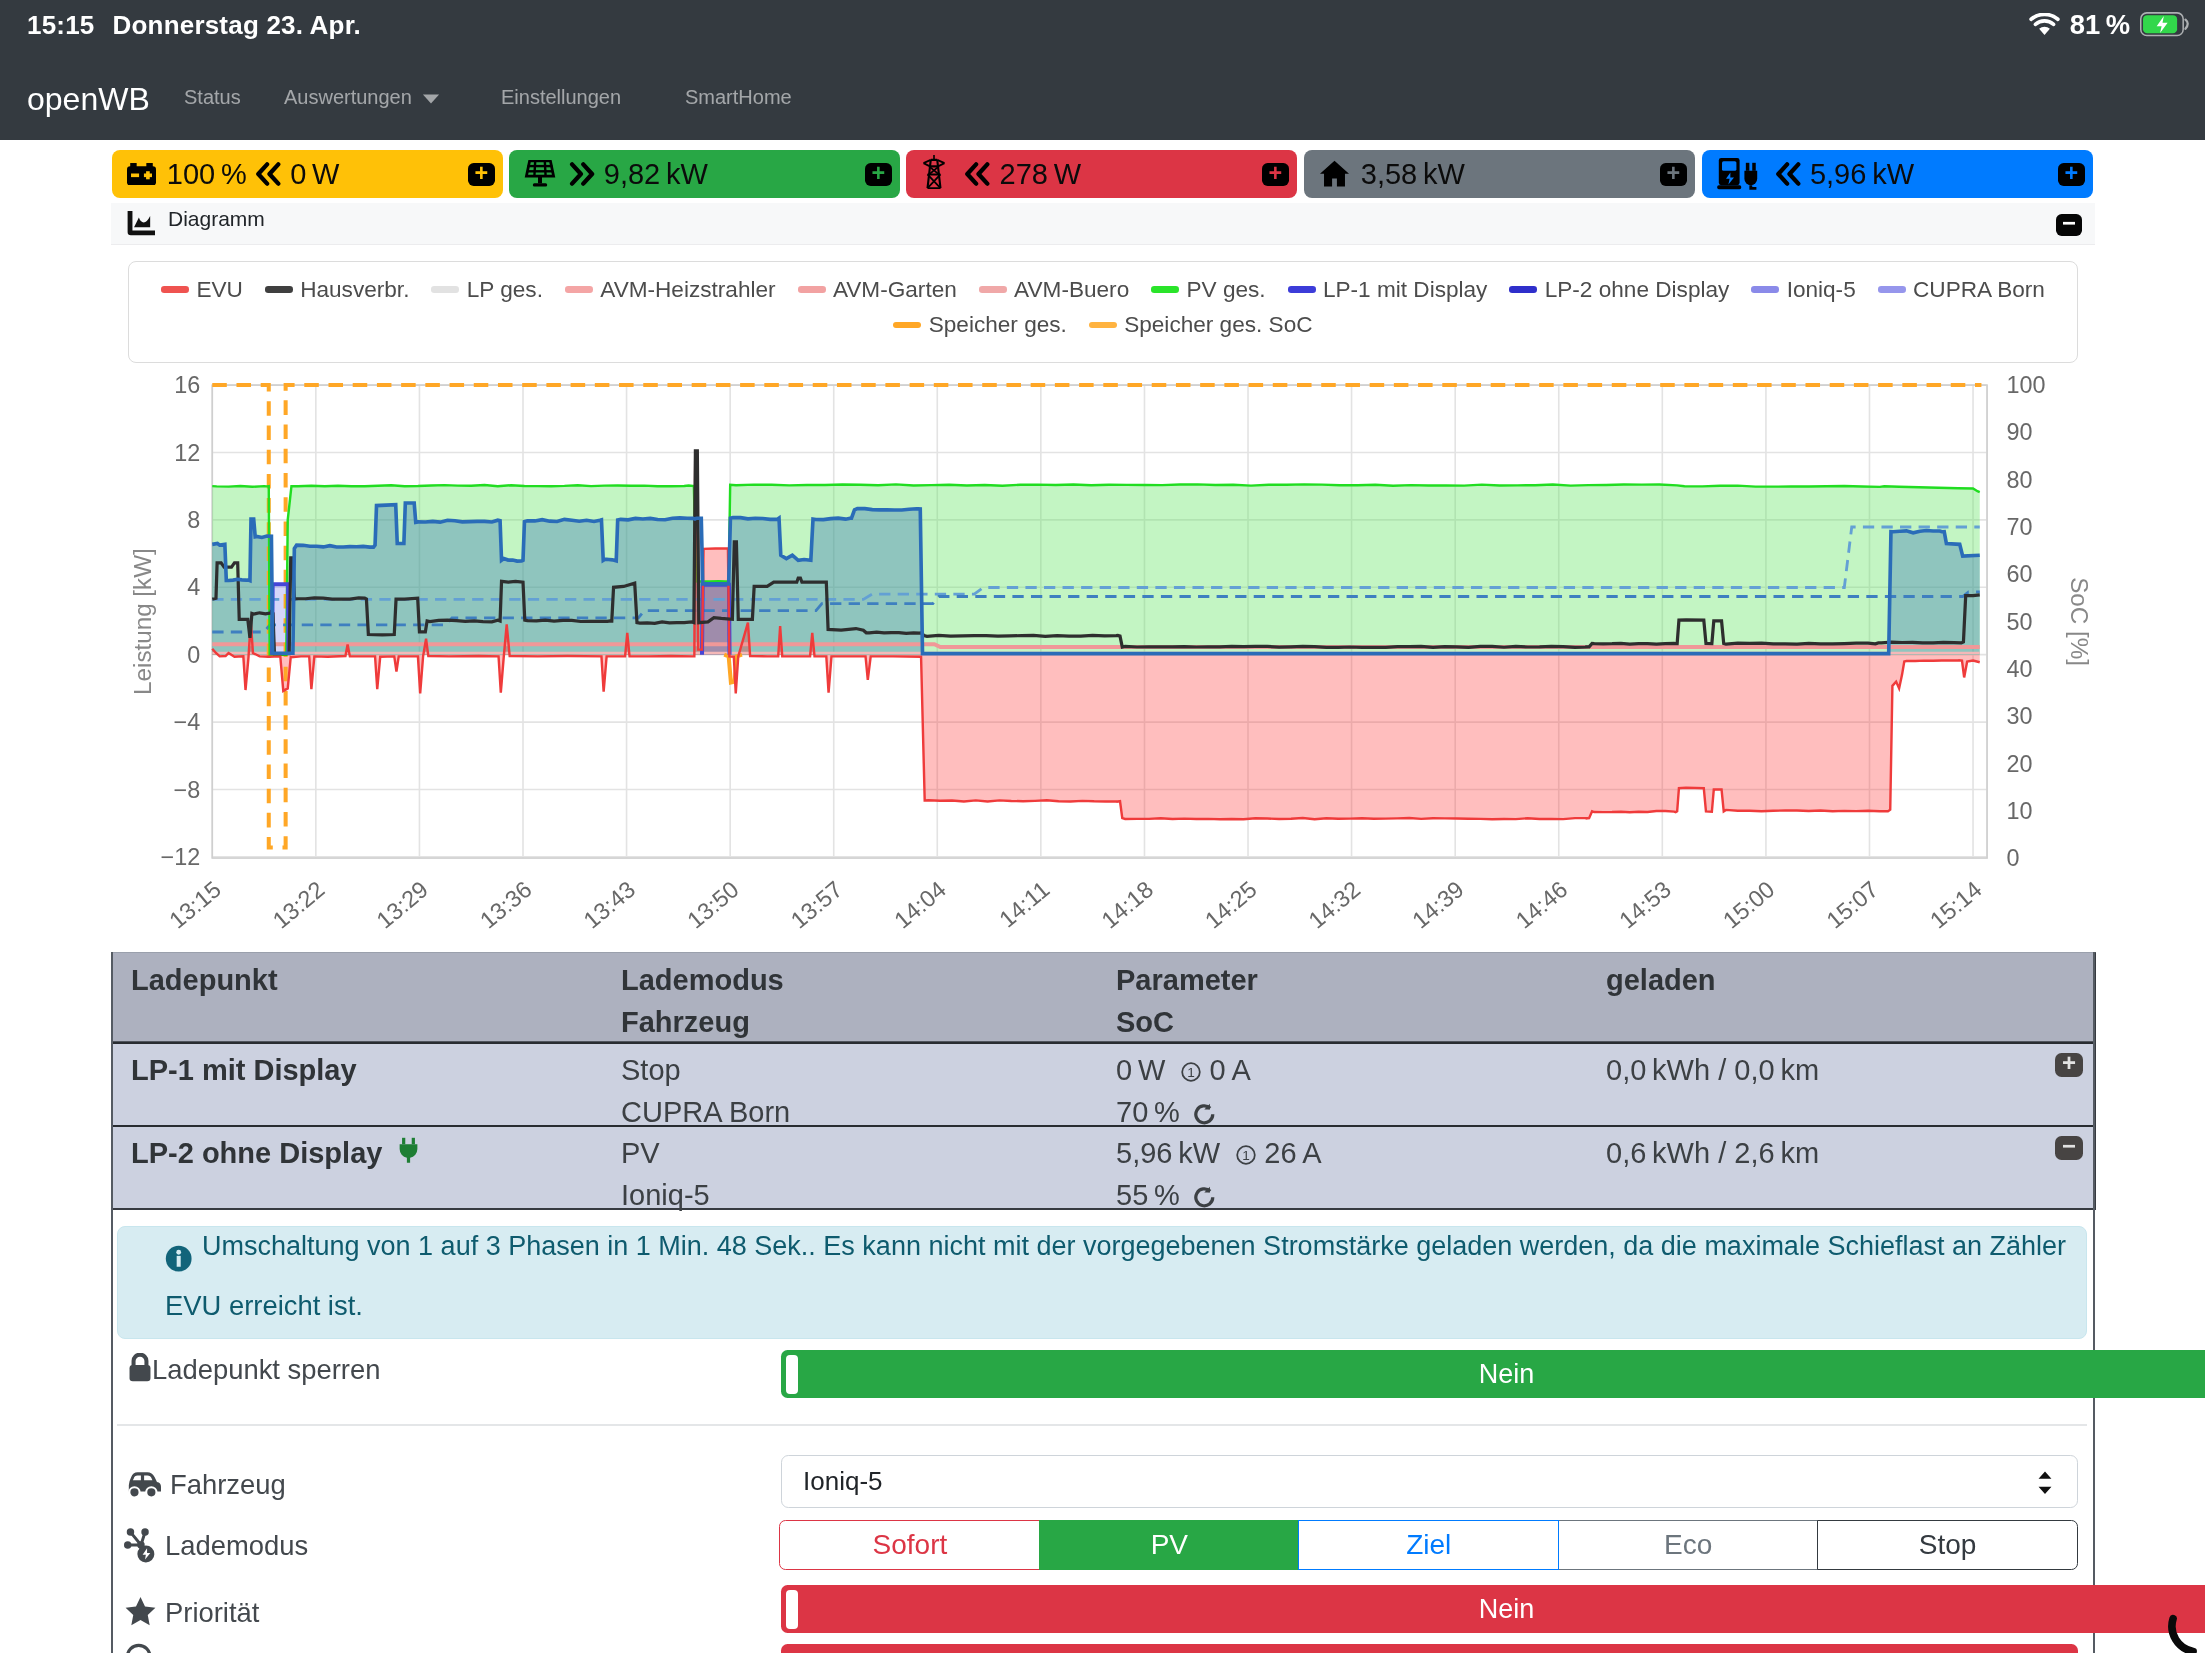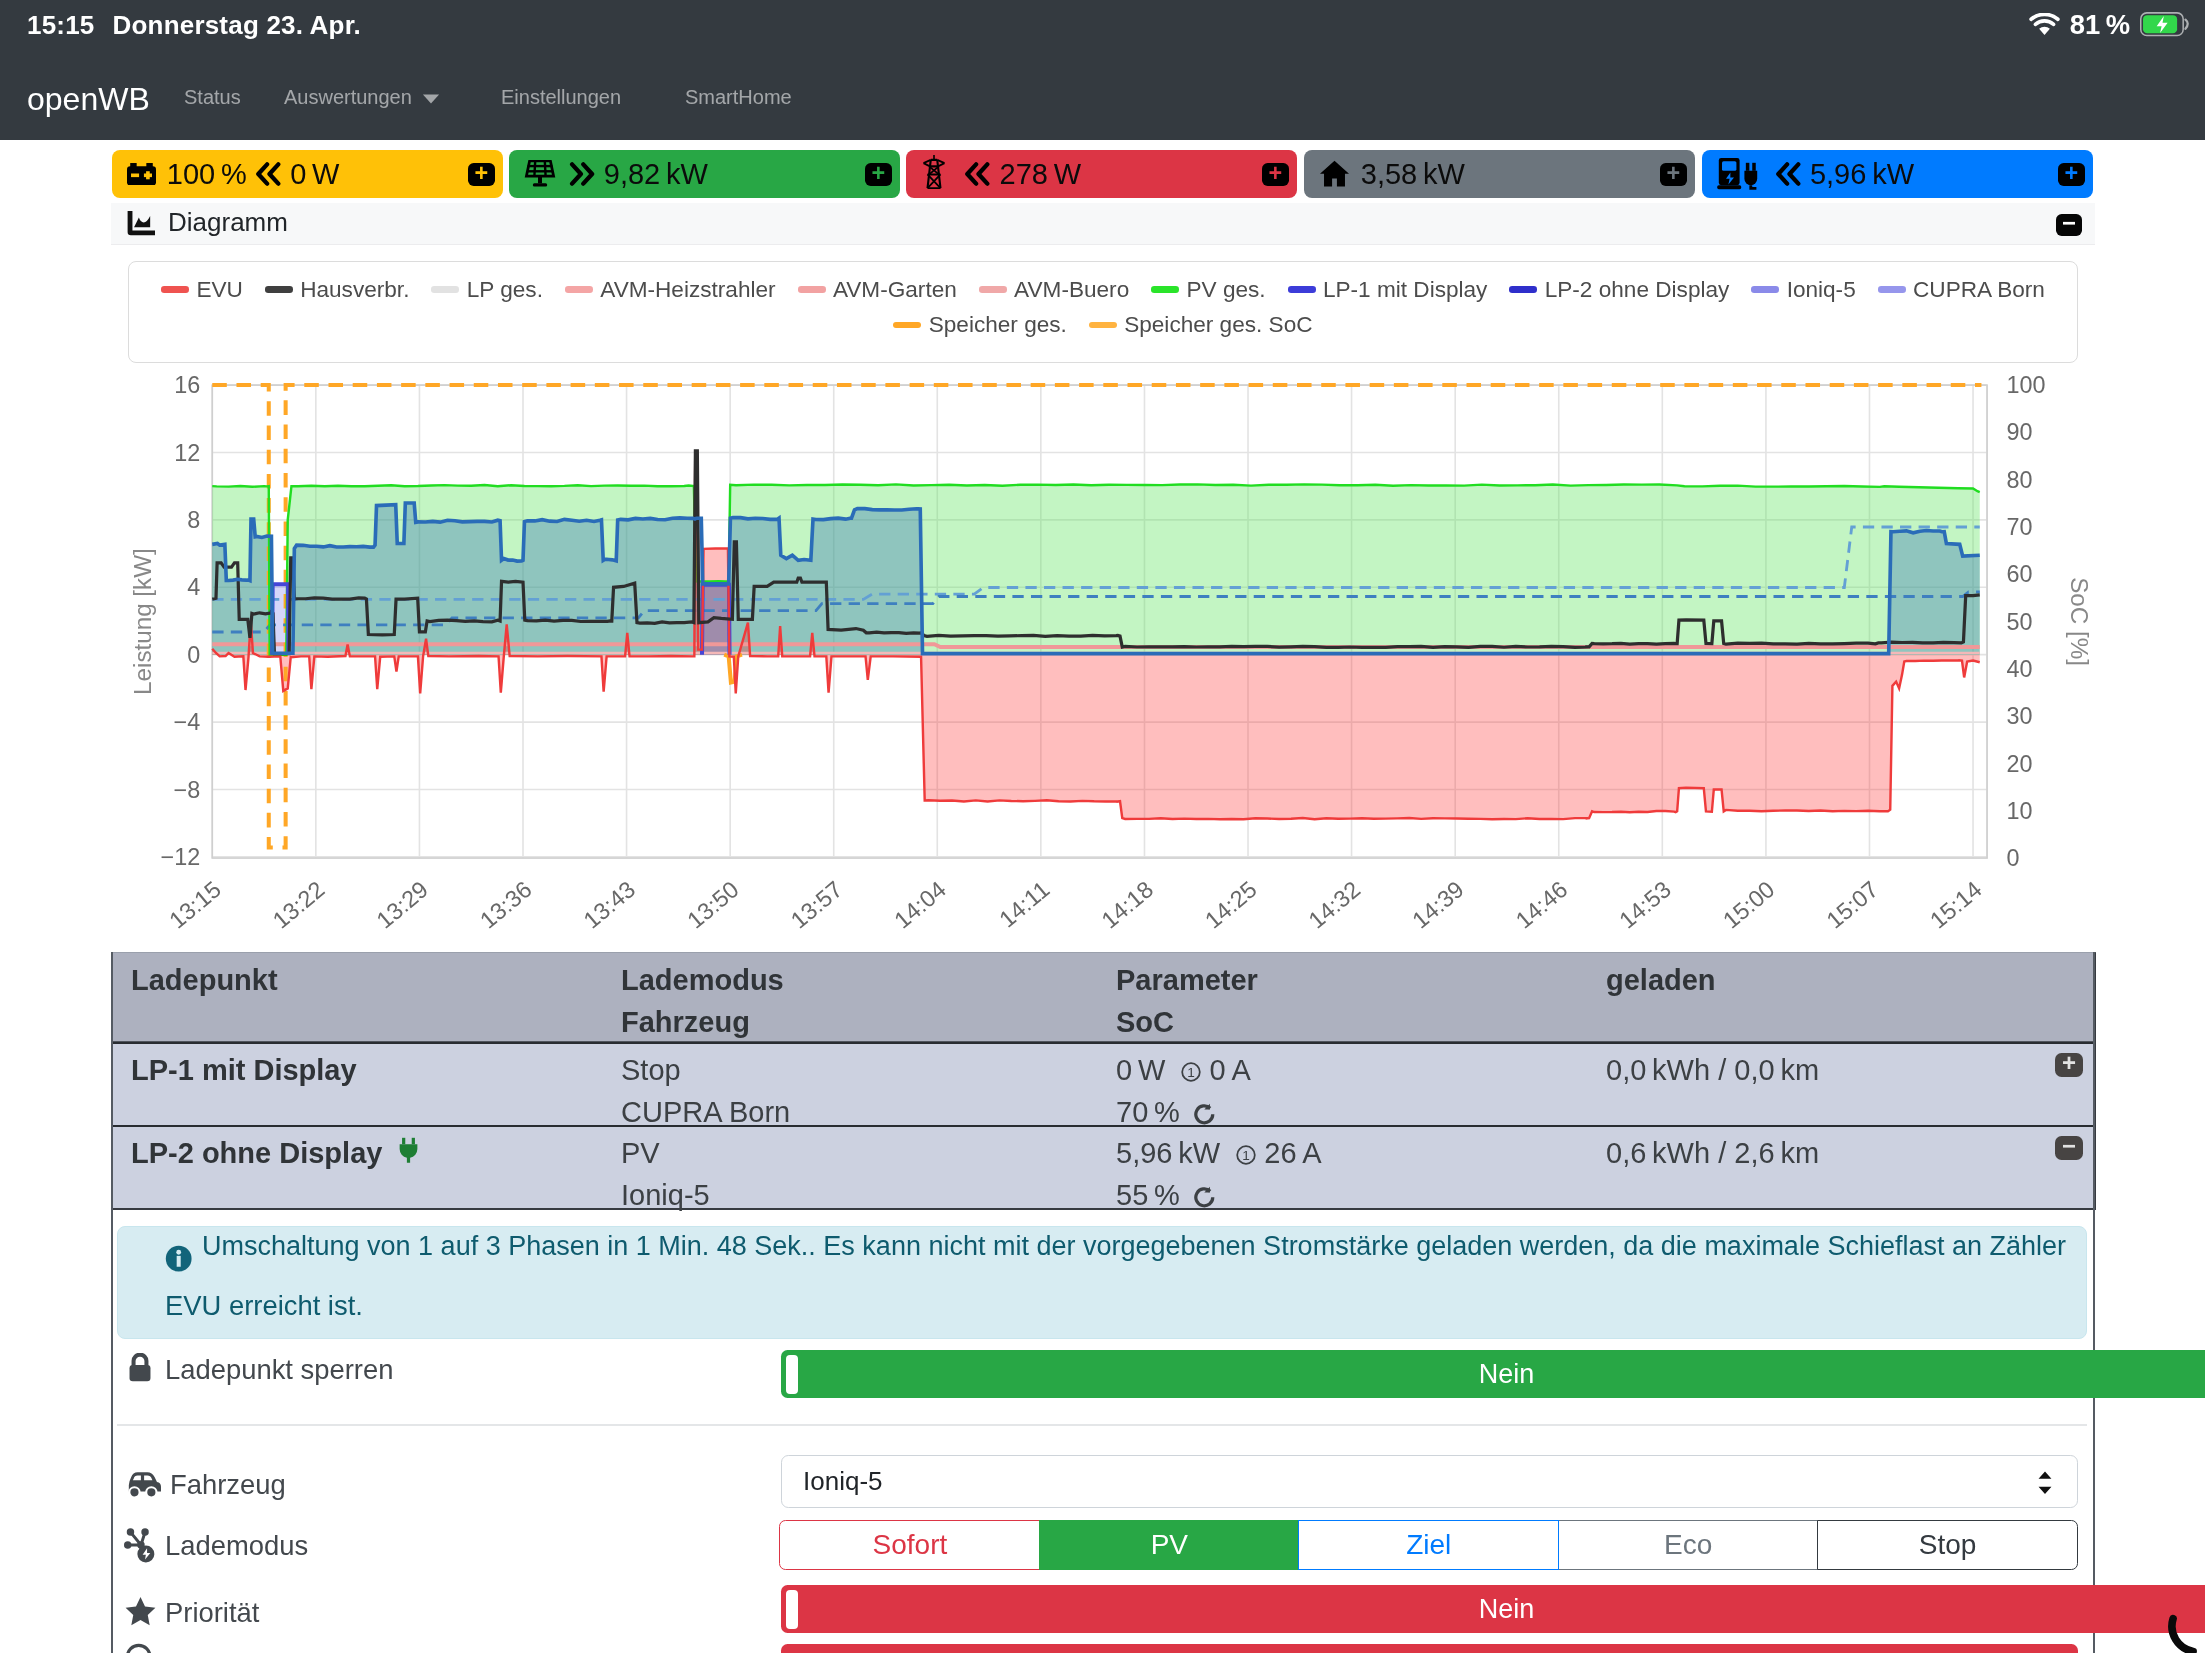--- a/index.html
+++ b/index.html
@@ -10,21 +10,21 @@
 .sbL span{margin-left:18px}
 .sbR{position:absolute;right:15.3px;top:9px;font-size:27.4px;font-weight:bold;display:flex;align-items:center}
 .brand{position:absolute;left:27px;top:81px;font-size:32px;color:#fff}
 .nav{position:absolute;top:86px;font-size:20px;color:rgba(255,255,255,.55)}
 .badge{position:absolute;top:150px;height:48px;border-radius:8px;display:flex;align-items:center;
  font-size:29px;color:#0b0b0b;padding-left:14.5px}
 .badge .pl{position:absolute;right:8px;top:13px;width:27.4px;height:22.6px;background:#000;border-radius:5.7px;
  text-align:center;font-size:23.4px;font-weight:bold;line-height:21px}
 .chev{display:inline-block;margin:0 8px}
 .cardh{position:absolute;left:111px;top:203px;width:1984px;height:42px;background:#f7f8f9;border-bottom:1.6px solid #ececee}
-.cardh .t{position:absolute;left:57px;top:4px;font-size:26px;color:#212529}
+.cardh .t{position:absolute;left:57px;top:4px;font-size:21px;color:#212529}
 .sqbtn{position:absolute;width:26px;height:22.6px;background:#060606;border-radius:5.7px;color:#fff;
  text-align:center;font-size:24px;font-weight:bold;line-height:20px}
 .sqbtn.g{background:#474443;color:#e2e2e2;width:27.4px;height:24px;border-radius:6.5px}
 .legend{position:absolute;left:128px;top:261px;width:1950px;height:102px;border:1.6px solid #dcdcdc;border-radius:8px}
 .lrow{position:absolute;left:0;width:100%;display:flex;justify-content:center;gap:22px;font-size:22.6px;color:#4c4c4c}
 .li{display:flex;align-items:center;gap:7.3px;white-space:nowrap}
 .lm{display:inline-block;width:28px;height:6.5px;border-radius:3.2px}
 .tbl{position:absolute;left:111px;top:952px;width:1985px;border:2.4px solid #373b41;border-top:1.6px solid #9aa0ac}
 .thead{background:#adb1bf;height:89px;position:relative;border-bottom:1.6px solid #50555d}
 .trow{background:#ccd1e0;height:83px;position:relative}
@@ -318,21 +318,21 @@
       <circle cx="17" cy="9" r="3" fill="#d7ecf2"></circle>
  </svg>
  <div style="position:absolute;left:84px;top:4px;white-space:nowrap;font-size:27px">Umschaltung von 1 auf 3 Phasen in 1 Min. 48 Sek.. Es kann nicht mit der vorgegebenen Stromstärke geladen werden, da die maximale Schieflast an Zähler</div>
  <div style="position:absolute;left:47px;top:63px">EVU erreicht ist.</div>
 </div>
 
 <svg width="26" height="29" viewBox="0 0 32 36" class="abs" style="left:127px;top:1353px">
  <path d="M8 16 v-6 a8 8 0 0 1 16 0 v6" fill="none" stroke="#43484d" stroke-width="5"></path>
  <rect x="3" y="15" width="26" height="20" rx="4" fill="#43484d"></rect>
 </svg>
-<div class="lab" style="left:165px;top:1354px">Ladepunkt sperren</div>
+<div class="lab" style="left:152px;top:1354px">Ladepunkt sperren</div>
 <div class="bar" style="top:1350px;background:#28a745"><div class="hdl"></div>Nein</div>
 
 <div class="abs" style="left:117px;top:1424px;width:1970px;height:1.6px;background:#e4e6e8"></div>
 
 <svg width="37" height="29" viewBox="0 0 46 36" class="abs" style="left:124px;top:1469px">
  <path d="M6 20 q0-4 3-10 q2-6 8-6 h12 q6 0 9 6 l3 6 q5 1 5 6 v6 h-40 Z" fill="#43484d"></path>
  <path d="M12 12 q1-4 5-4 h4 v6 h-10 Z M25 8 h4 q4 0 5.5 4 l0.8 2 H25 Z" fill="#fff"></path>
  <circle cx="13" cy="29" r="6.4" fill="#43484d" stroke="#fff" stroke-width="2.6"></circle>
  <circle cx="34" cy="29" r="6.4" fill="#43484d" stroke="#fff" stroke-width="2.6"></circle>
 </svg>

